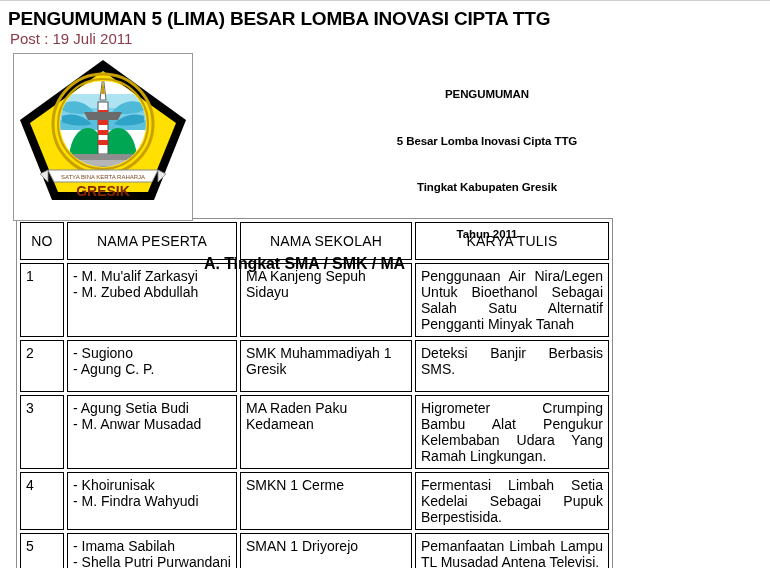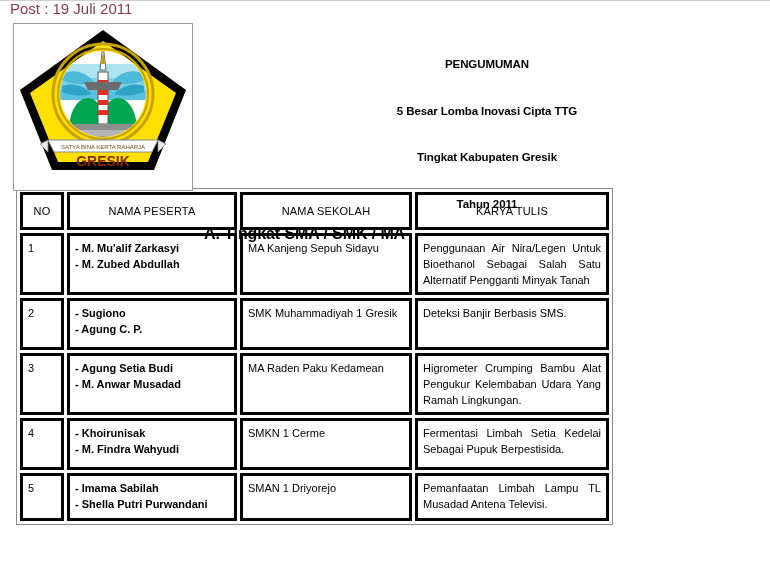--- a/index.html
+++ b/index.html
@@ -100,58 +100,59 @@
   .result-table {
     margin: 7px 0 0 8px;
     width: 592px;
     border: 1px solid #8c8c8c;
     border-collapse: separate;
     border-spacing: 3px;
     background: #ffffff;
     table-layout: fixed;
   }
   .result-table td, .result-table th {
-    border: 3px solid #000000;
+    border: 1px solid #000000;
     padding: 4px 5px;
-    font-size: 11px;
+    font-size: 14px;
     line-height: 16px;
     font-weight: normal;
     vertical-align: top;
     background: #ffffff;
   }
   .result-table thead th {
     text-align: center;
     vertical-align: middle;
     height: 38px;
     letter-spacing: 0.2px;
   }
   .col-no    { width: 44px; }
   .col-nama  { width: 170px; }
   .col-sek   { width: 172px; }
   .col-karya { width: 194px; }
 
   .cell-no { text-align: left; }
   .cell-names { text-align: left; }
-  .cell-names div { white-space: nowrap; font-weight: bold; }
+  .cell-names div { white-space: nowrap; }
   .cell-school { text-align: left; }
   .cell-karya { text-align: justify; text-justify: inter-word; }
 
   .r1 td { height: 62px; }
   .r2 td { height: 52px; }
   .r3 td { height: 62px; }
   .r4 td { height: 52px; }
   .r5 td { height: 48px; }
 </style>
 </head>
 <body>
 
 <div class="page-topline"></div>
 
 <div class="page">
 
+  <h1 class="post-title">PENGUMUMAN 5 (LIMA) BESAR LOMBA INOVASI CIPTA TTG</h1>
   <div class="post-date">Post : 19 Juli 2011</div>
 
   <div class="header-block">
 
     <div class="logo-frame">
       <svg width="178" height="150" viewBox="0 0 178 150">
 
         <polygon points="89,6 172,66 140,146 38,146 6,66" fill="#000000"></polygon>
 
         <polygon points="89,17 162,69 134,138 44,138 16,69" fill="#FFE000"></polygon>

